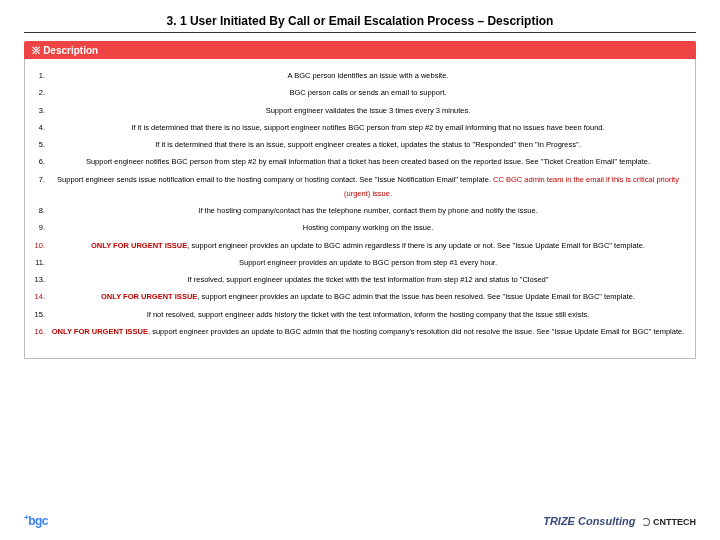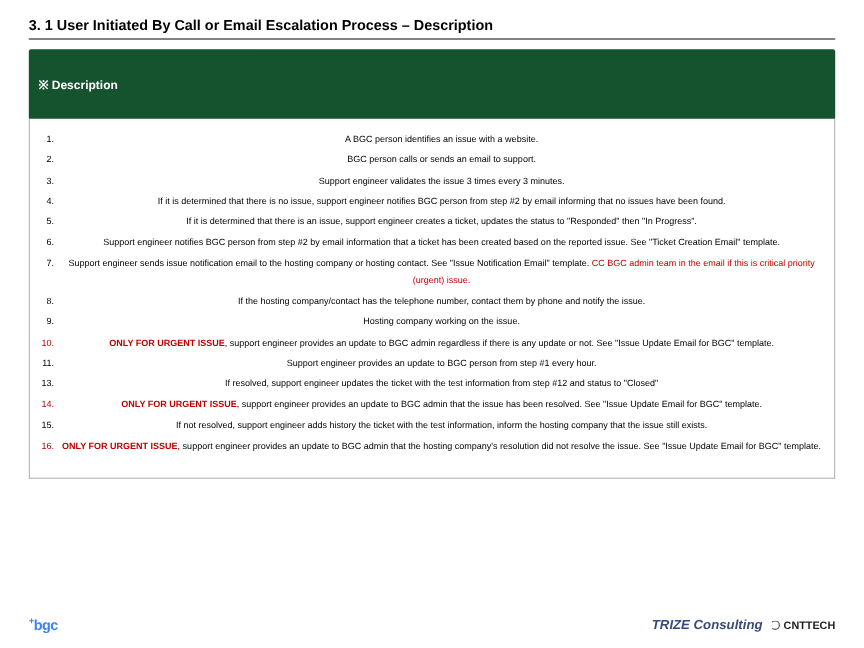--- a/index.html
+++ b/index.html
@@ -15,27 +15,28 @@
   }
   .page {
     padding: 14px 24px 0 24px;
   }
   .title {
     font-size: 12px;
     font-weight: bold;
     padding-bottom: 4px;
     border-bottom: 1px solid #333;
     margin-bottom: 8px;
+    text-align: center;
   }
   .desc-bar {
-    background: #14532d;
+    background: #ef4444;
     color: #fff;
     font-size: 10px;
     font-weight: bold;
-    padding: 22px 8px;
+    padding: 2px 8px;
     border-radius: 2px 2px 0 0;
   }
   .content-box {
     border: 1px solid #bbb;
     border-top: none;
     padding: 10px 8px 16px 8px;
   }
   .item {
     display: flex;
     align-items: flex-start;

